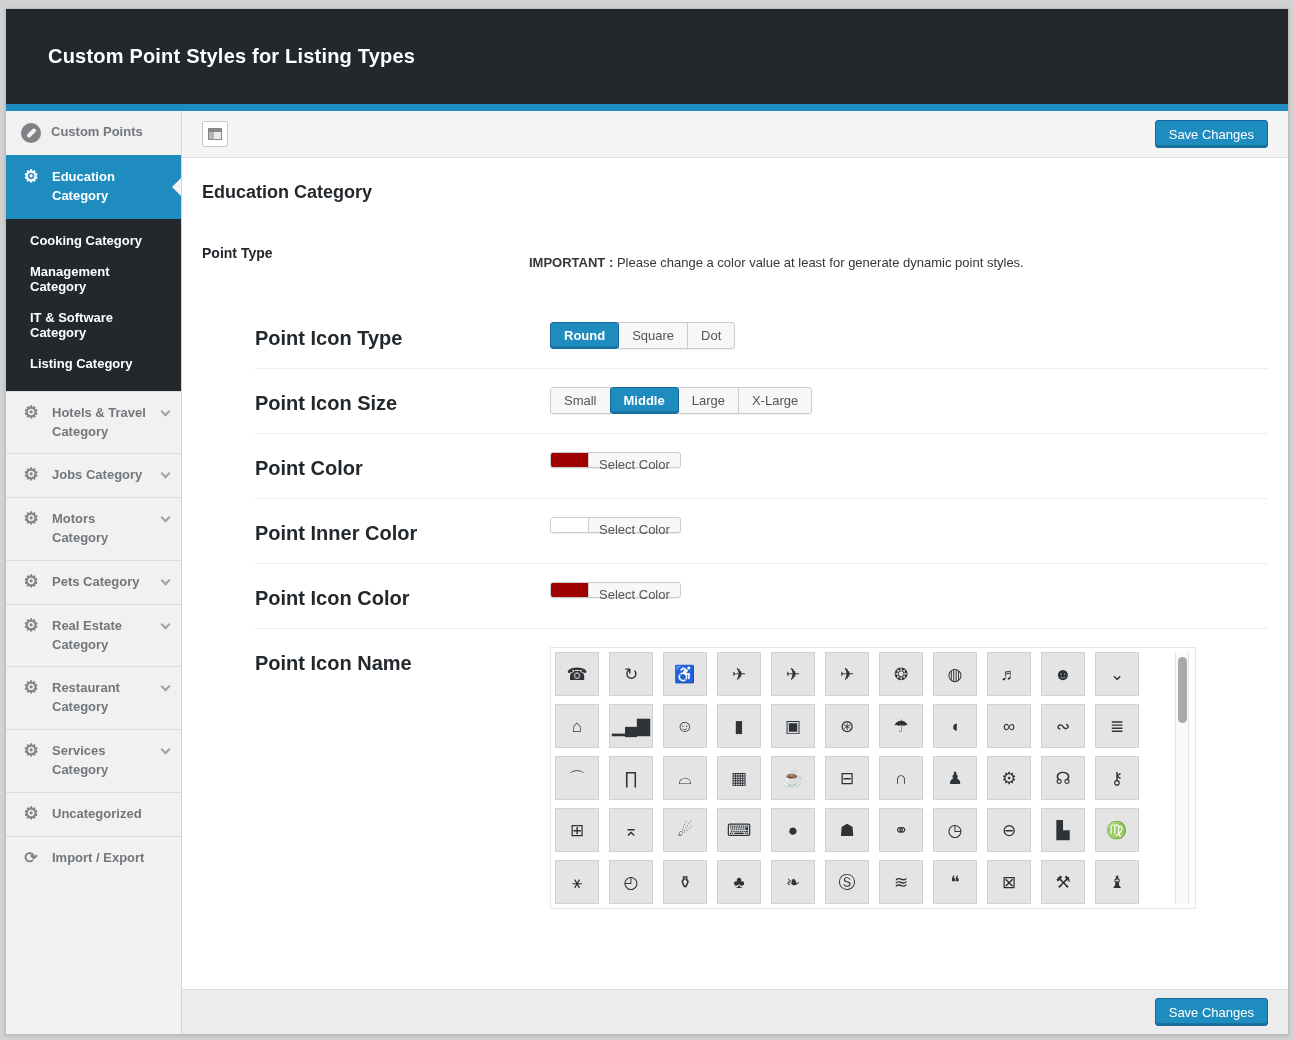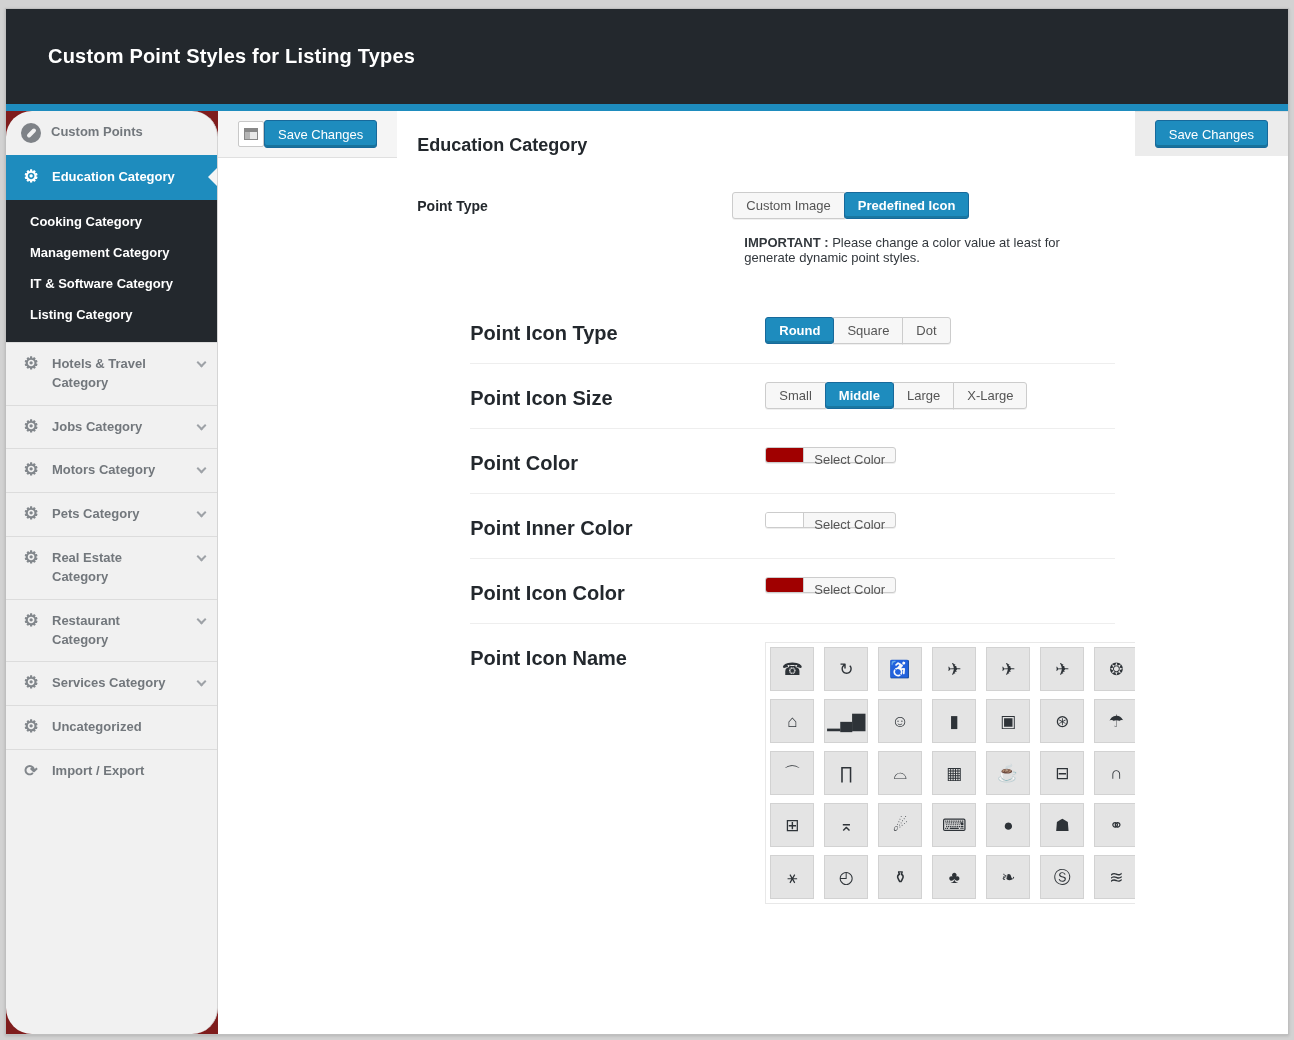--- a/index.html
+++ b/index.html
@@ -8,40 +8,40 @@
   .card { position:absolute; left:5px; top:8px; width:1284px; height:1027px;
           background:#7f1d1d; border:1px solid #bfbfbf; box-shadow:0 1px 3px rgba(0,0,0,.15);
           display:flex; flex-direction:column; }
   
   .hdr { height:95px; background:var(--header,#23282d); display:flex; align-items:center; flex:none; }
   .hdr h1 { margin:0 0 0 42px; color:#fff; font-size:20px; font-weight:bold; letter-spacing:.2px; }
   .accent-bar { height:7px; background:var(--accent,#1e8cbe); flex:none; }
   
   .bodyrow { flex:1; display:flex; min-height:0; }
   
-  .sidebar { width:212px; flex:none; background:#f1f1f1; border-right:1px solid #d5d5d5;border-radius:26px; }
+  .sidebar { width:176px; flex:none; background:#f1f1f1; border-right:1px solid #d5d5d5; }
   .side-item { display:flex; align-items:flex-start; padding:12px 12px 12px 14px; gap:10px;
                font-size:13px; font-weight:bold; color:#72777c; cursor:pointer; line-height:1.45; }
   .side-item .gear { width:22px; flex:none; text-align:center; font-size:17px; line-height:18px; color:#82878c; }
   .cp-circle { width:20px; height:20px; border-radius:50%; background:#7e8287; flex:none;
                display:flex; align-items:center; justify-content:center; margin-left:1px; }
   .cp-circle .wrench { width:11px; height:4px; background:#f1f1f1; border-radius:2px; transform:rotate(-45deg); }
   .side-item.active { background:var(--accent,#1e8cbe); color:#fff; position:relative; padding-top:13px; padding-bottom:13px; }
   .side-item.active .gear { color:#fff; }
   .side-item.active::after { content:""; position:absolute; right:0; top:50%; margin-top:-9px;
                border:9px solid transparent; border-right-color:#f5f5f5; }
   .submenu { background:#23282d; padding:6px 0 12px; }
   .submenu .sm-item { padding:8px 24px 8px 24px; color:#fff; font-size:13px; font-weight:bold; cursor:pointer; }
   .cat-item { border-top:1px solid #dcdcdc; }
   .cat-item .lbl { max-width:118px; }
   .chev { width:7px; height:7px; border-right:2px solid #9ea2a7; border-bottom:2px solid #9ea2a7;
           transform:rotate(45deg); margin-left:auto; margin-top:4px; flex:none; }
   .sync-glyph { width:22px; flex:none; text-align:center; font-size:16px; line-height:18px; color:#82878c; }
   
-  .main { flex:1; display:flex; flex-direction:row; background:#fff; min-width:0; }
+  .main { flex:1; display:flex; flex-direction:column; background:#fff; min-width:0; }
   .toolbar { height:47px; flex:none; background:#f5f5f5; border-bottom:1px solid #e0e0e0;
              display:flex; align-items:center; justify-content:space-between; padding:0 20px; }
   .panel-icon { width:26px; height:26px; background:#fff; border:1px solid #c8c8c8; border-radius:2px;
                 display:flex; align-items:center; justify-content:center; cursor:pointer; }
   .panel-icon .pi-in { width:14px; height:12px; border:1px solid #888; background:
       linear-gradient(#888 0 3px, transparent 3px) , linear-gradient(90deg,#b5b5b5 0 5px, #e9e9e9 5px); }
   .btn-primary { background:var(--accent,#1e8cbe); border:1px solid var(--accent_dark,#17699b); color:#fff;
                  height:28px; padding:0 13px; font-size:13px; font-family:inherit; border-radius:3px;
                  box-shadow:inset 0 -2px 0 rgba(0,0,0,.18); cursor:pointer; }
   .content { flex:1; padding:14px 20px 0; overflow:hidden; }
@@ -166,24 +166,20 @@
           </span>
         <button class="btn-primary">Save Changes</button>
       </div>
 
       <div class="content">
         <h2>Education Category</h2>
 
         <div class="row-main">
           <div class="flabel">Point Type</div>
           <div>
-            <div class="tgroup">
-              <button class="t-btn">Custom Image</button>
-              <button class="t-btn active">Predefined Icon</button>
-            </div>
             <p class="note"><b>IMPORTANT :</b> <span>Please change a color value at least for generate dynamic point styles.</span></p>
           </div>
         </div>
 
         <div class="sub">
 
           <div class="subrow">
             <div class="flabel">Point Icon Type</div>
             <div class="tgroup">
               <button class="t-btn active">Round</button>

